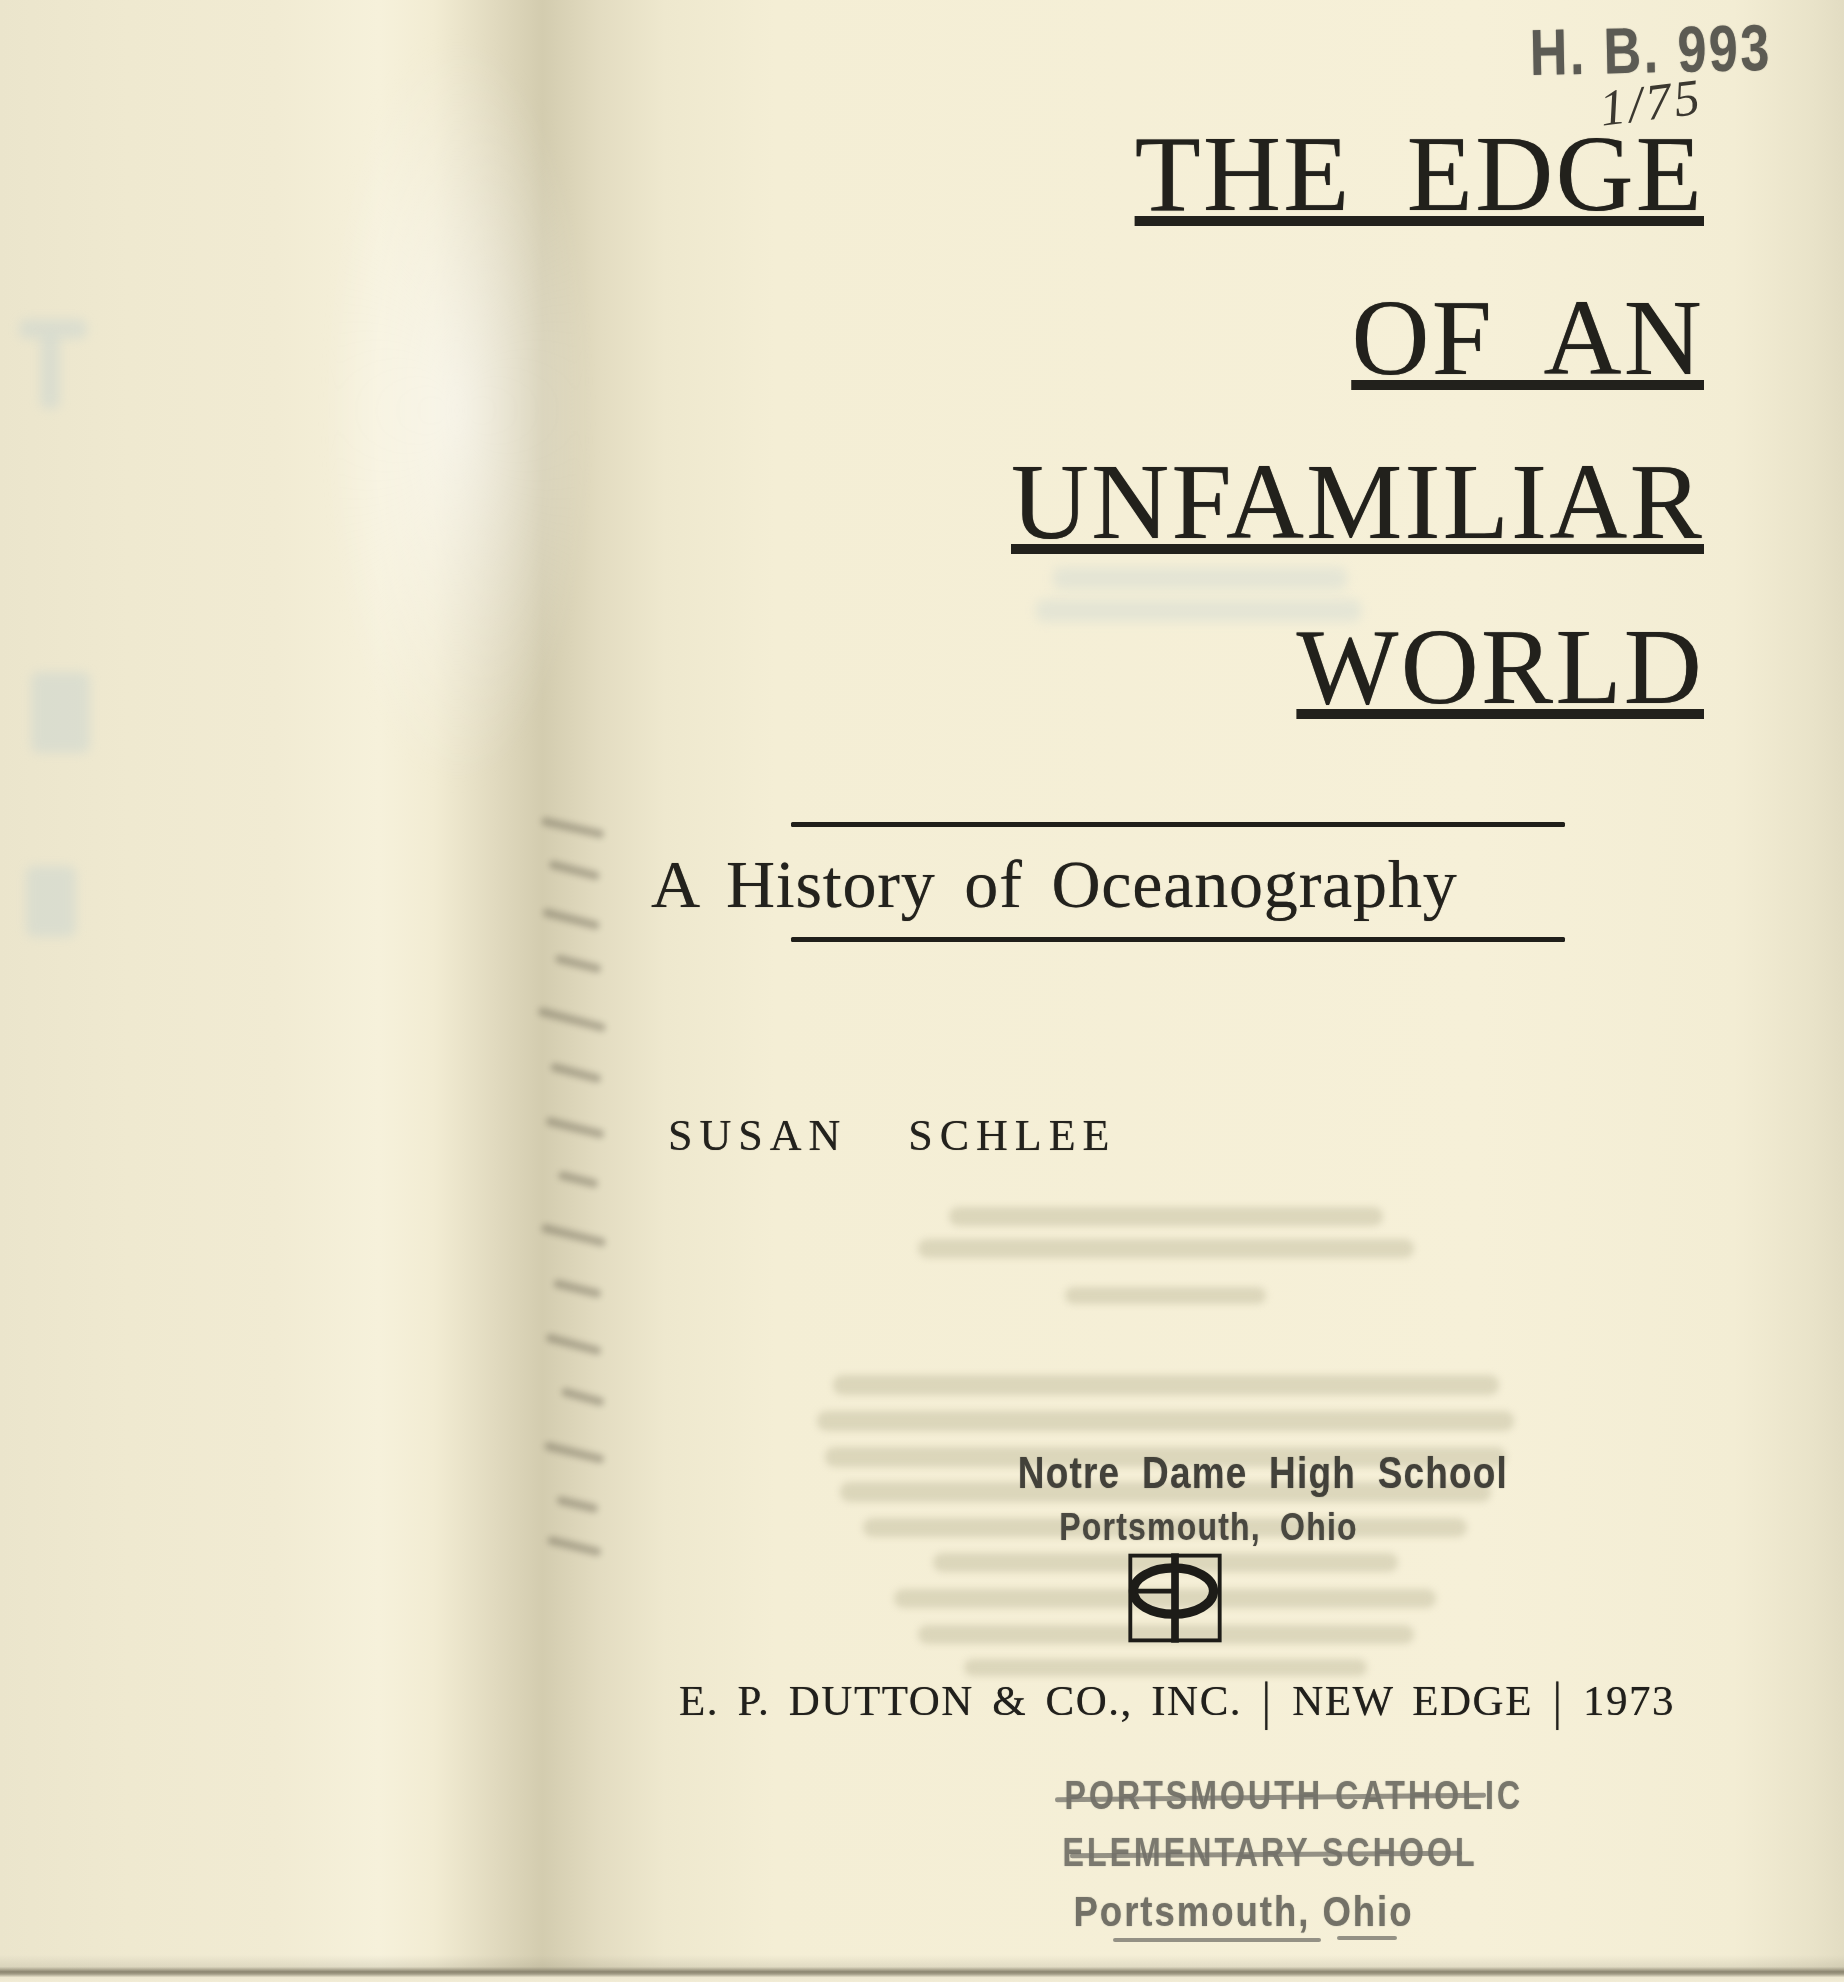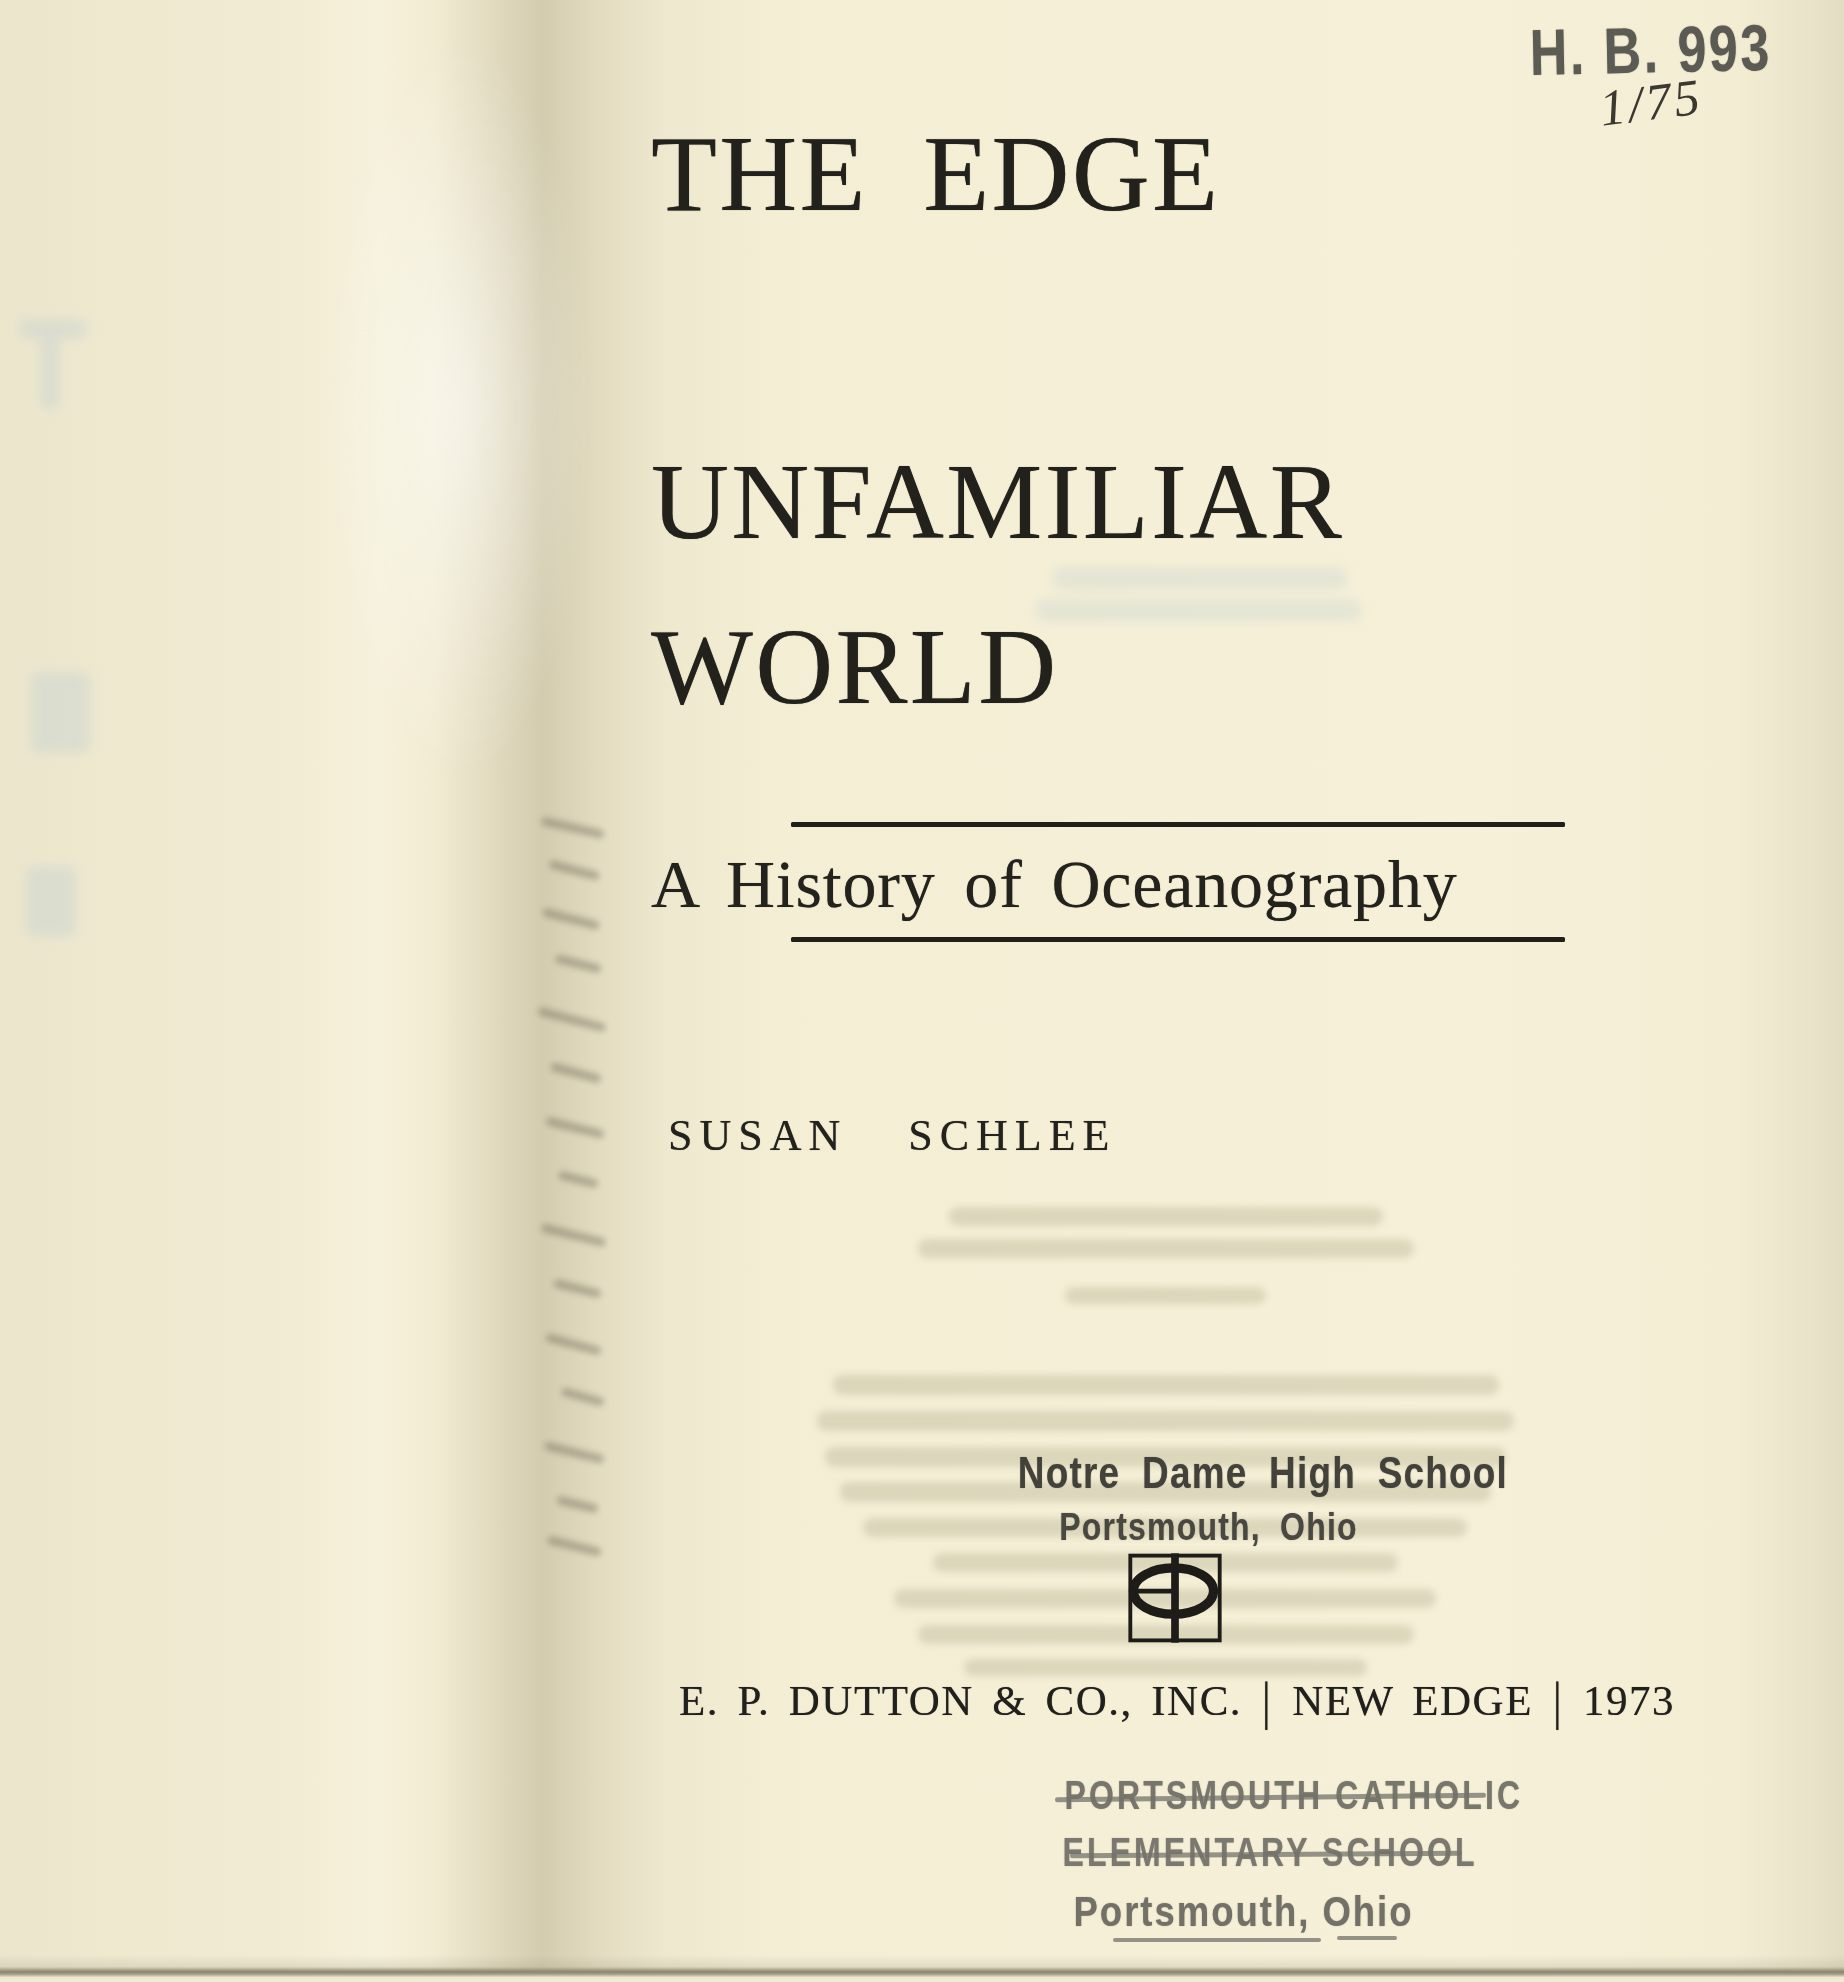--- a/index.html
+++ b/index.html
@@ -34,25 +34,26 @@
     position:absolute;left:0;top:1955px;width:1845px;height:28px;
     background:linear-gradient(180deg,
       rgba(140,134,114,0) 0%,
       rgba(140,134,114,.18) 42%,
       #8b8570 60%,
       #a29c86 68%,
       #eee8d1 80%,
       #f3edd6 100%);
   }
   .title-line{
-    position:absolute;left:651px;width:1053px;text-align:left;
+    position:absolute;left:651px;width:1053px;text-align:right;
     font-size:108px;line-height:1;color:#22211c;
     letter-spacing:2.3px;word-spacing:26px;
     text-shadow:0 0 0.8px rgba(25,24,20,.65);
     white-space:nowrap;
+    text-decoration:underline;
   }
   .rule{position:absolute;left:791px;width:774px;height:4.6px;background:#201f1a;border-radius:1.5px;}
   .subtitle{
     position:absolute;left:651px;width:1053px;text-align:left;
     font-size:68px;line-height:1;color:#23221d;
     letter-spacing:0.8px;word-spacing:11px;
     text-shadow:0 0 0.8px rgba(25,24,20,.6);
     white-space:nowrap;
   }
   .author{
@@ -134,20 +135,21 @@
   <svg class="gutter-writing" width="116" height="774" viewBox="0 0 150 1000">
     <path d="M28 30 l70 16 M38 86 l54 14 M30 148 l62 16 M46 208 l48 12 M24 276 l76 20
              M40 348 l54 14 M34 418 l64 16 M50 488 l40 10 M28 556 l72 18 M44 628 l50 12
              M34 698 l60 16 M54 768 l44 12 M32 838 l66 16 M48 908 l42 10 M36 960 l58 14" stroke="rgba(92,86,70,.5)" stroke-width="11" fill="none" stroke-linecap="round"></path>
   </svg>
 
   <div class="accession">H. B. 993</div>
   <div class="price">1/75</div>
 
   <div class="title-line" style="top:120px;">THE EDGE</div>
+  <div class="title-line" style="top:284px;">OF AN</div>
   <div class="title-line" style="top:448px;">UNFAMILIAR</div>
   <div class="title-line" style="top:613px;">WORLD</div>
 
   <div class="rule" style="top:822px;"></div>
   <div class="subtitle" style="top:850px;">A History of Oceanography</div>
   <div class="rule" style="top:937px;"></div>
 
   <div class="author" style="top:1114px;">SUSAN SCHLEE</div>
 
   <div class="ghostline" style="left:949px;top:1207px;width:434px;height:18.6px;"></div>

